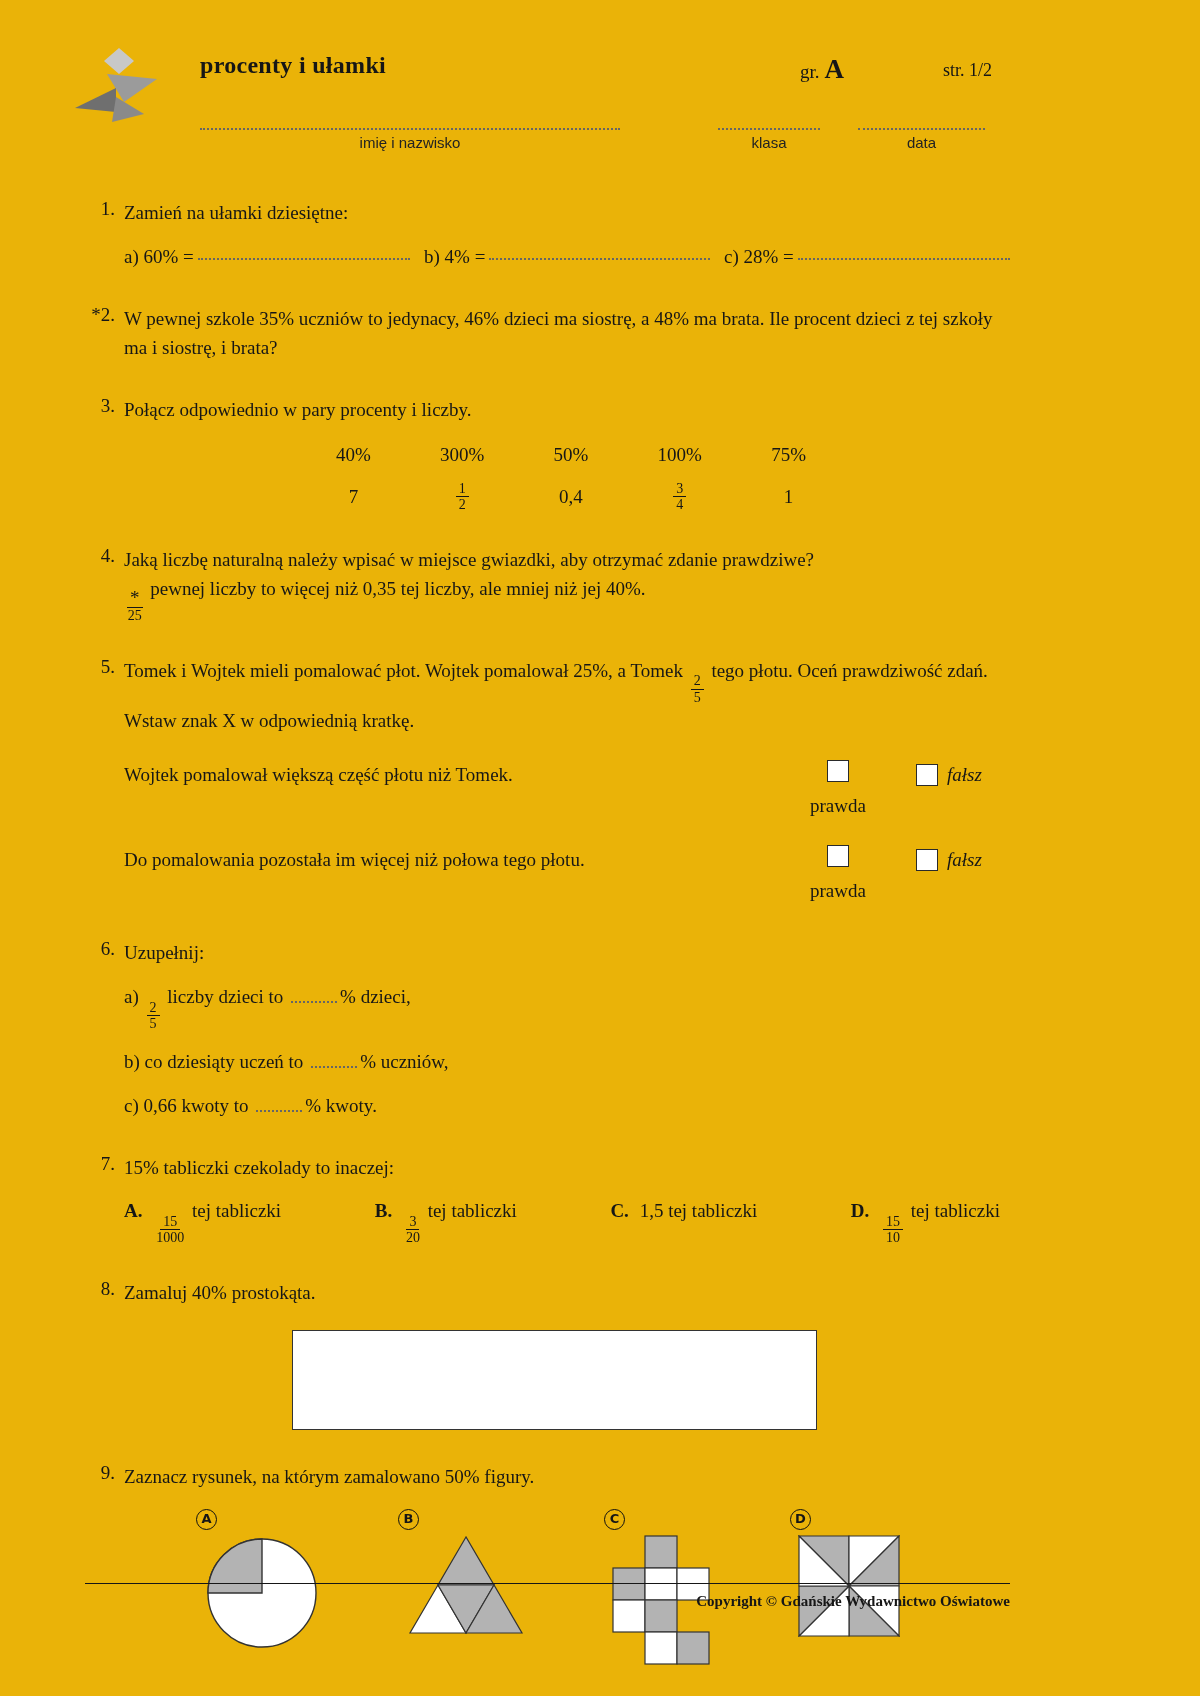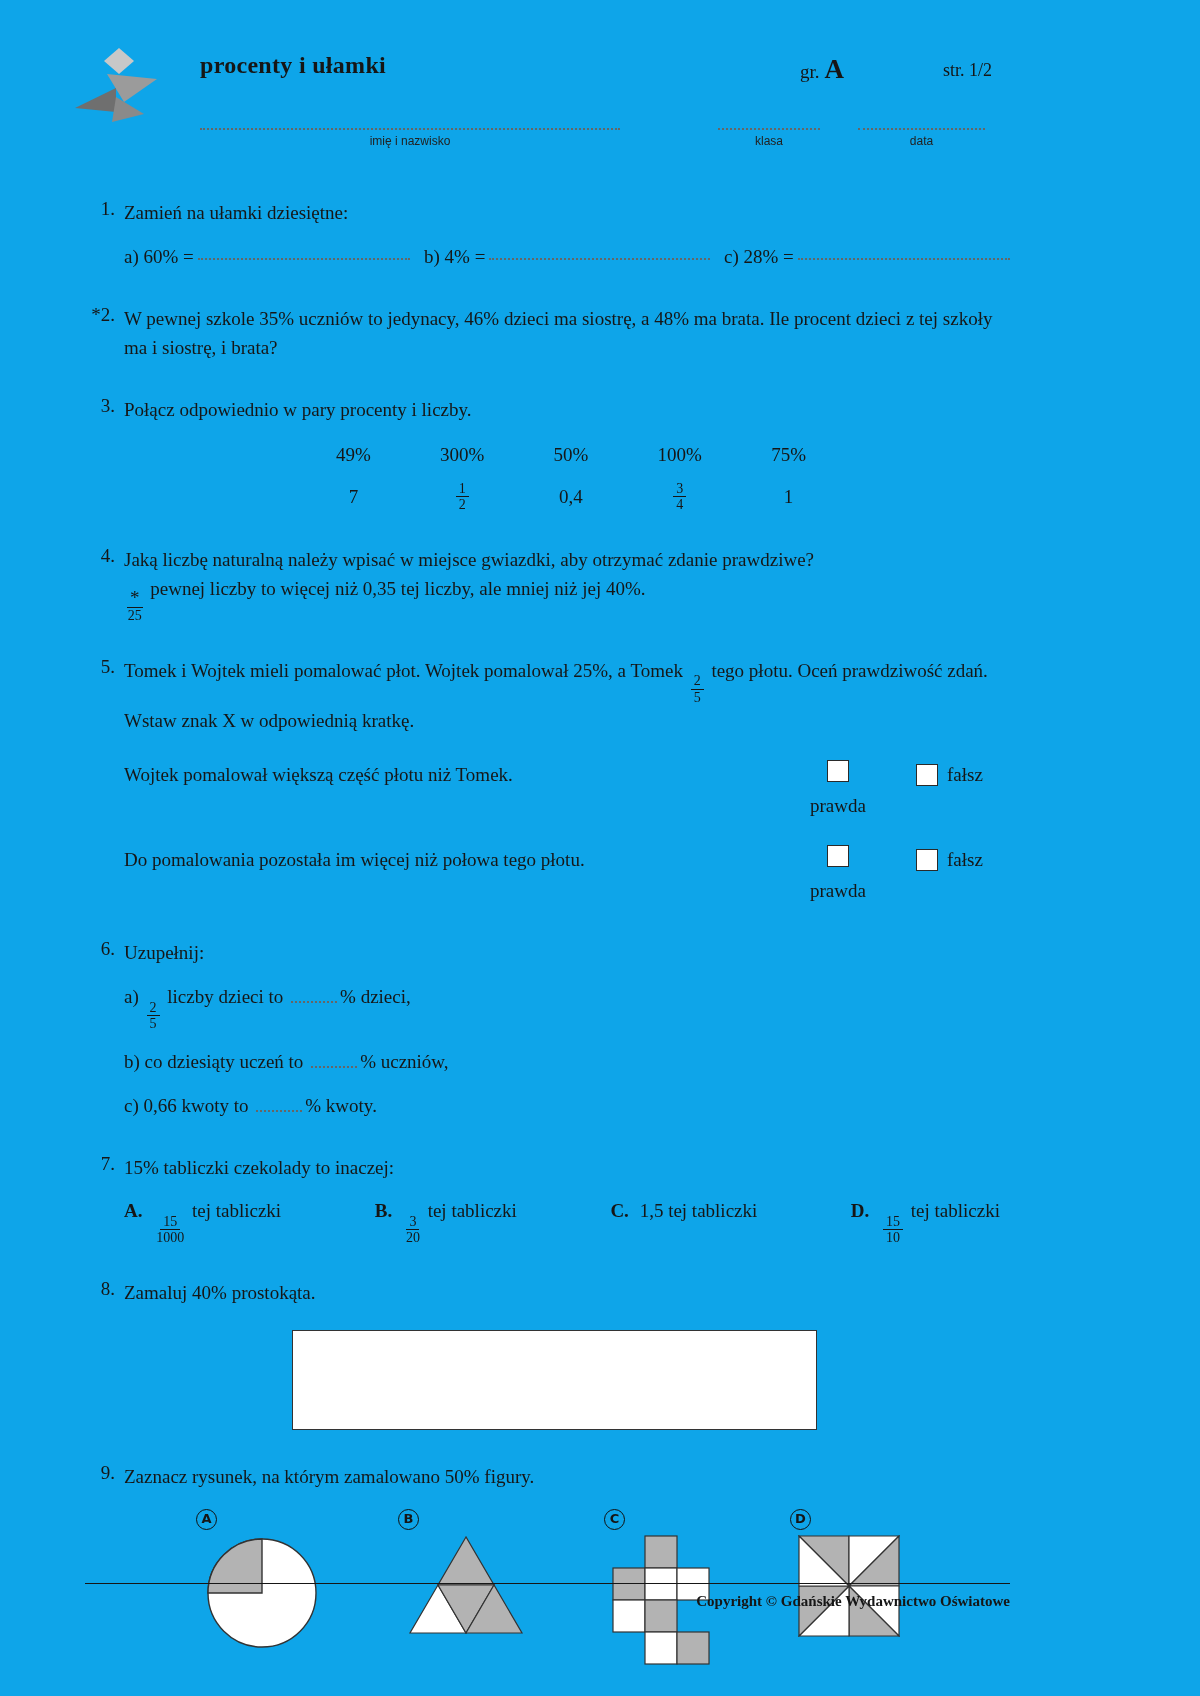--- a/index.html
+++ b/index.html
@@ -1,36 +1,36 @@
 <!DOCTYPE html>
 <html><head>
 <meta charset="utf-8">
 <style>
   * { box-sizing: border-box; }
   html, body { margin:0; padding:0; background:#ffffff; }
   .page {
     position: relative;
     width: 1200px;
     height: 1696px;
-    background: #0ea5e9;
+    background: #eab308;
     font-family: "Liberation Serif", serif;
     font-size: 19px;
     color: #161616;
     overflow: hidden;
   }
   
   .header { position:absolute; left:85px; right:190px; top:0; height:190px; }
   .logo { position:absolute; left:-14px; top:48px; }
   .title { position:absolute; left:115px; top:52px; margin:0; font-size:24px; font-weight:bold; letter-spacing:0.3px; }
   .group { position:absolute; left:715px; top:54px; font-size:19px; }
   .group-letter { font-size:27px; font-weight:bold; margin-left:5px; }
   .page-num { position:absolute; left:858px; top:60px; font-size:18px; }
   .field { position:absolute; top:116px; }
   .dotline { height:14px; border-bottom:2px dotted #666; }
-  .field-label { text-align:center; font-family:"Liberation Sans", sans-serif; font-size:12px; color:#222; margin-top:4px; }
+  .field-label { text-align:center; font-family:"Liberation Sans", sans-serif; font-size:15px; color:#222; margin-top:4px; }
   .f-name { left:115px; width:420px; }
   .f-class { left:633px; width:102px; }
   .f-date { left:773px; width:127px; }
 
   
   .content { position:absolute; left:85px; right:190px; top:198px; }
   .q { display:flex; margin-bottom:32px; }
   .qnum { flex:0 0 30px; text-align:right; margin-right:9px; white-space:nowrap; }
   .qbody { flex:1; line-height:1.55; }
   p { margin:0; }
@@ -48,21 +48,21 @@
   .q1-item .dots { flex:1; margin-left:4px; }
 
   .match { width:470px; margin:16px 0 0 212px; display:flex; justify-content:space-between; }
   .mcol { display:flex; flex-direction:column; align-items:center; gap:12px; }
   .mval, .mpct { text-align:center; }
 
   .stmt-row { display:flex; align-items:flex-start; margin-top:25px; }
   .stmt-text { flex:1; }
   .opt { display:flex; align-items:center; gap:9px; margin-left:18px; }
   .opt-true { width:120px;flex-direction:column; }
-  .opt-false { width:94px; }
+  .opt-false { width:94px;font-style:italic; }
   .checkbox { display:inline-block; width:22px; height:22px; border:1.6px solid #2a2a2a; background:#fff; flex:0 0 22px; }
 
   .q6-line { margin-top:15px; }
 
   .q7-row { display:flex; justify-content:space-between; margin-top:14px; padding-right:10px; }
   .q7-letter { font-weight:bold; margin-right:6px; }
 
   .rect40 { width:525px; height:100px; border:1.4px solid #333; margin:22px 0 0 168px; background:#fff; }
 
   .figures { display:flex; gap:78px; padding-left:72px; margin-top:18px; align-items:flex-start; }
@@ -136,21 +136,21 @@
         <p class="prompt">W pewnej szkole 35% uczniów to jedynacy, 46% dzieci ma siostrę, a 48% ma brata. Ile procent dzieci z tej szkoły ma i siostrę, i brata?</p>
       </div>
     </section>
 
     <section class="q">
       <div class="qnum">3.</div>
       <div class="qbody">
         <p class="prompt">Połącz odpowiednio w pary procenty i liczby.</p>
         <div class="match">
           <div class="mcol">
-            <span class="mpct">49%</span>
+            <span class="mpct">40%</span>
             <span class="mval">7</span>
           </div>
           <div class="mcol">
             <span class="mpct">300%</span>
             <span class="mval frac">
               <span class="num">1</span>
               <span class="den">2</span>
             </span>
           </div>
           <div class="mcol">

